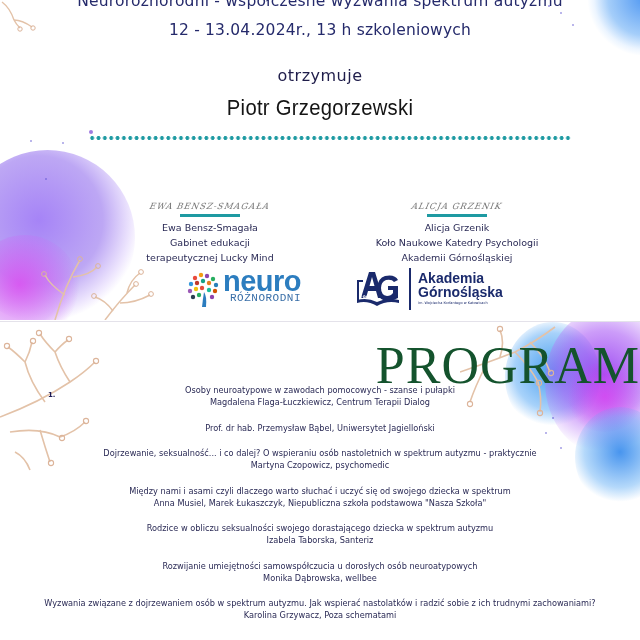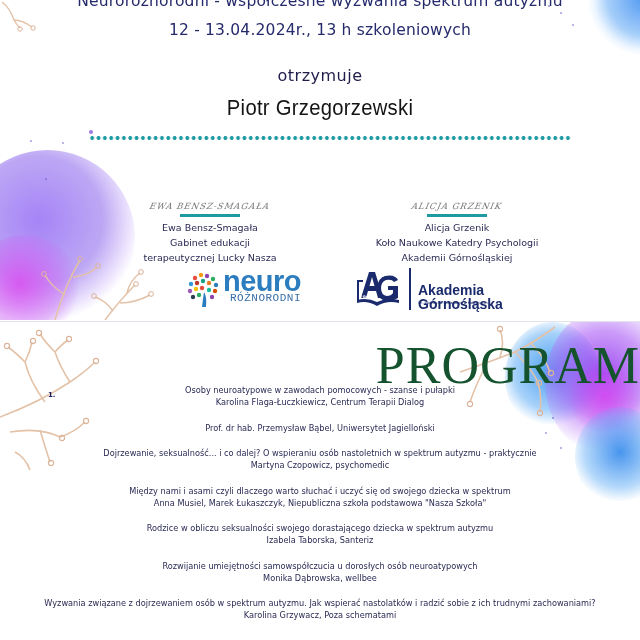--- a/index.html
+++ b/index.html
@@ -58,21 +58,21 @@
     .logo-neuro .sub {
       position: absolute; left: 45px; top: 22px; font-family: "Liberation Mono", monospace;
       font-size: 11px; color: #3a6fa8; letter-spacing: 0.5px;
     }
 
     .logo-ag { position: absolute; left: 355px; top: 266px; width: 160px; height: 46px; }
     .logo-ag .emblem { position: absolute; left: 0; top: 4px; width: 46px; height: 38px; }
     .logo-ag .divider { position: absolute; left: 54px; top: 2px; width: 1.5px; height: 42px; background: #1a2a6c; }
     .logo-ag .name1, .logo-ag .name2 {
       position: absolute; left: 63px; font-family: "Liberation Sans", sans-serif; font-weight: bold;
-      font-size: 14px; color: #1a2a6c; line-height: 15px; margin-top: 12px;
+      font-size: 14px; color: #1a2a6c; line-height: 15px;
     }
     .logo-ag .name1 { top: 5px; }
     .logo-ag .name2 { top: 19px; }
     .logo-ag .tag { position: absolute; left: 63px; top: 35px; font-size: 3.5px; color: #1a2a6c; white-space: nowrap; }
 
     
     .program-title {
       position: absolute; top: 14px; left: 0; width: 640px; text-align: right;
       font-family: "Liberation Serif", serif; font-size: 52px; color: #14532d; letter-spacing: 1px;
     }
@@ -133,21 +133,21 @@
   <div class="receives">otrzymuje</div>
   <div class="recipient">Piotr Grzegorzewski</div>
   <div class="dot-accent"></div>
   <div class="dots"></div>
 
   <div class="signer signer1">
     <div class="sig">EWA BENSZ-SMAGAŁA</div>
     <div class="bar"></div>
     <div>Ewa Bensz-Smagała</div>
     <div>Gabinet edukacji</div>
-    <div>terapeutycznej Lucky Nasza</div>
+    <div>terapeutycznej Lucky Mind</div>
   </div>
 
   <div class="signer signer2">
     <div class="sig">ALICJA GRZENIK</div>
     <div class="bar"></div>
     <div>Alicja Grzenik</div>
     <div>Koło Naukowe Katedry Psychologii</div>
     <div>Akademii Górnośląskiej</div>
   </div>
 
@@ -247,21 +247,21 @@
         <circle cx="10" cy="82" r="2.6"></circle>
     </g>
   </svg>
 
   <div class="program-title">PROGRAM</div>
   <div class="item-number">1.</div>
 
   <div class="program-list">
     <div class="program-item">
       <span class="topic">Osoby neuroatypowe w zawodach pomocowych - szanse i pułapki</span>
-      <span class="speaker">Karolina Flaga-Łuczkiewicz, Centrum Terapii Dialog</span>
+      <span class="speaker">Magdalena Flaga-Łuczkiewicz, Centrum Terapii Dialog</span>
     </div>
     <div class="program-item">
       <span class="speaker">Prof. dr hab. Przemysław Bąbel, Uniwersytet Jagielloński</span>
     </div>
     <div class="program-item">
       <span class="topic">Dojrzewanie, seksualność... i co dalej? O wspieraniu osób nastoletnich w spektrum autyzmu - praktycznie</span>
       <span class="speaker">Martyna Czopowicz, psychomedic</span>
     </div>
     <div class="program-item">
       <span class="topic">Między nami i asami czyli dlaczego warto słuchać i uczyć się od swojego dziecka w spektrum</span>

